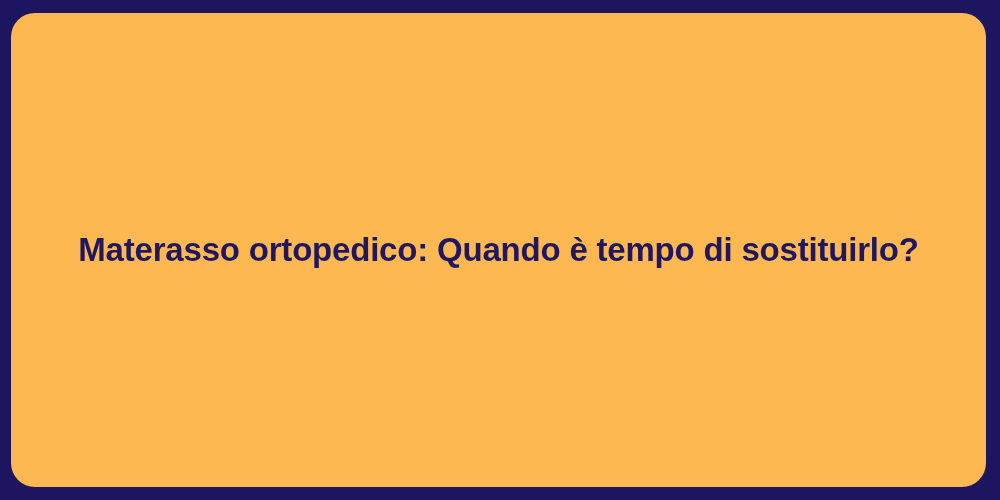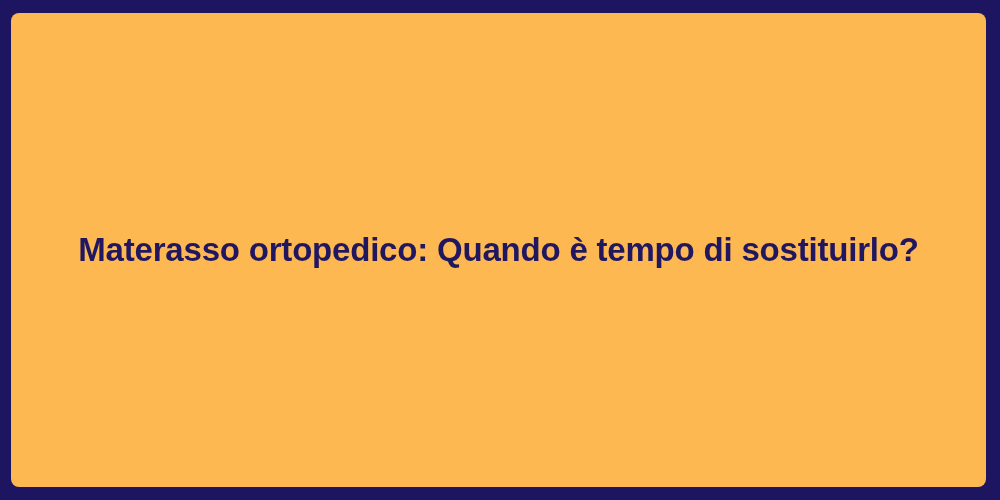--- a/index.html
+++ b/index.html
@@ -24,21 +24,21 @@
     background: #1e1560;
     padding: 13px 14px 13px 11px;
   }
 
   
   .banner-card {
     box-sizing: border-box;
     width: 100%;
     height: 100%;
     background: #fdb851;
-    border-radius: 8px;
+    border-radius: 24px;
     display: flex;
     align-items: center;
     justify-content: center;
     padding: 0 40px;
   }
 
   .banner-title {
     margin: 0;
     color: #211761;
     font-family: "Liberation Sans", "DejaVu Sans", sans-serif;

